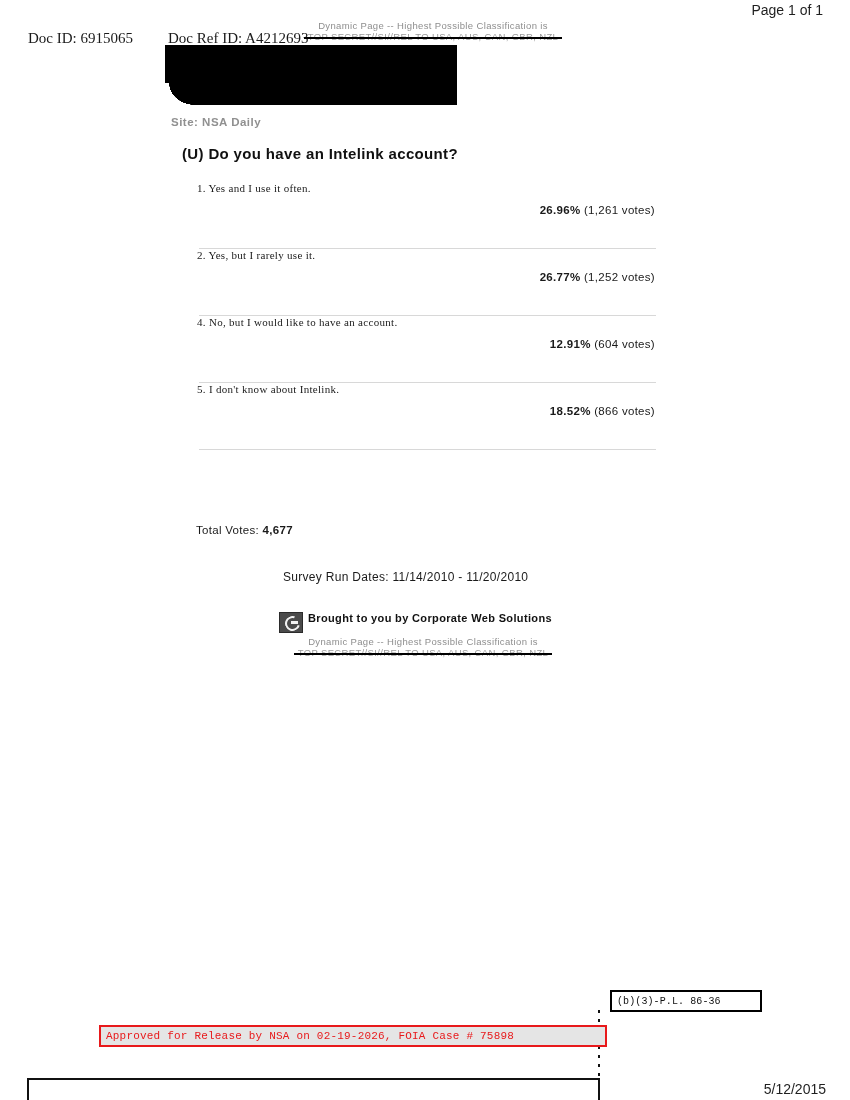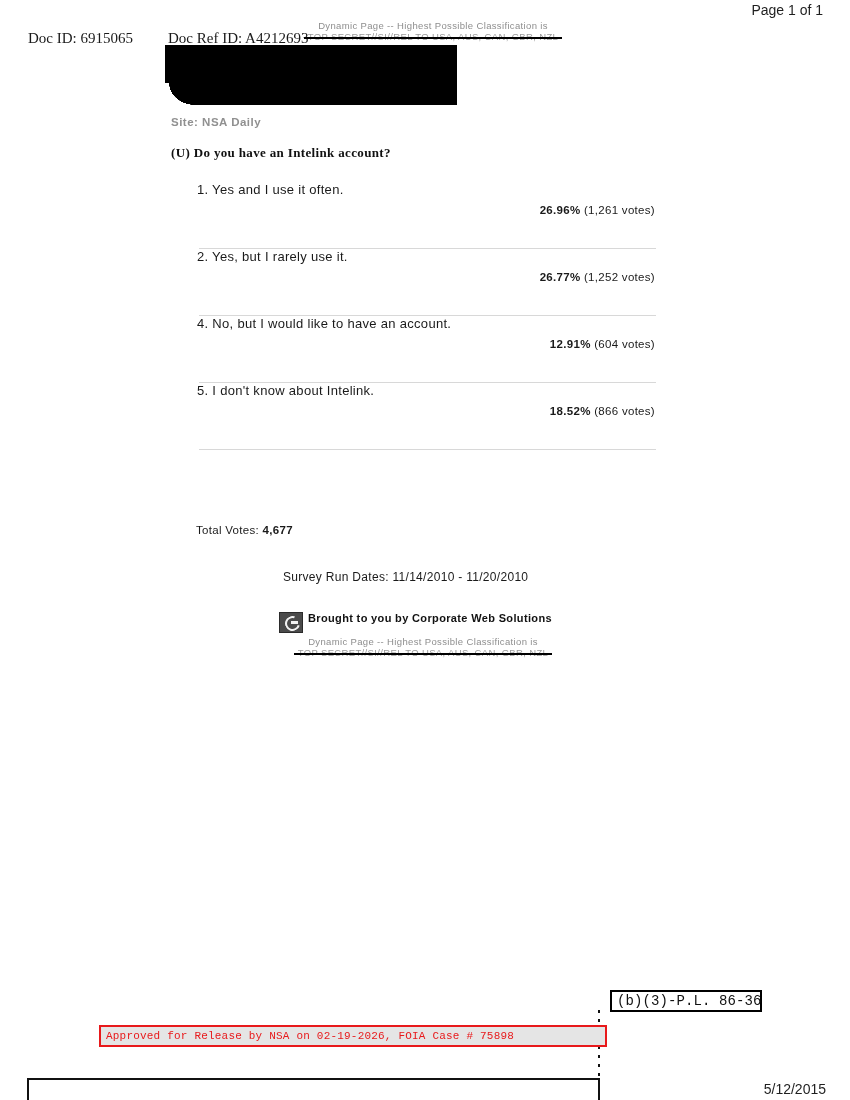--- a/index.html
+++ b/index.html
@@ -140,46 +140,46 @@
     left: 171px;
     top: 116px;
     font-size: 11.5px;
     font-weight: bold;
     letter-spacing: .5px;
     color: #909090;
     white-space: nowrap;
   }
   #question {
     position: absolute;
-    left: 171px;
+    left: 182px;
     top: 145px;
-    font-size: 13px;
+    font-size: 15px;
     font-weight: bold;
     letter-spacing: .35px;
     color: #111;
     white-space: nowrap;
-    font-family: Liberation Serif, serif;
   }
 
   
   #results {
     position: absolute;
     left: 197px;
     top: 182px;
     width: 458px;
   }
   .result-row { position: relative; height: 67px; }
   .result-label {
     position: absolute;
     left: 0;
     top: 0;
-    font-size: 13px;
+    font-size: 11px;
     letter-spacing: .3px;
     color: #1a1a1a;
     white-space: nowrap;
+    font-family: Liberation Serif, serif;
   }
   .result-value {
     position: absolute;
     right: 0;
     top: 22px;
     font-size: 11.5px;
     letter-spacing: .3px;
     color: #1a1a1a;
     white-space: nowrap;
   }
@@ -286,21 +286,21 @@
     left: 610px;
     top: 990px;
     width: 152px;
     height: 22px;
     box-sizing: border-box;
     border: 2px solid #000;
     display: flex;
     align-items: center;
     padding-left: 5px;
     font-family: "Liberation Mono", monospace;
-    font-size: 14px;
+    font-size: 10px;
     letter-spacing: .1px;
     color: #111;
     white-space: nowrap;
     background: #fff;
   }
   
   #exemption-leader {
     position: absolute;
     left: 598px;
     top: 1010px;

